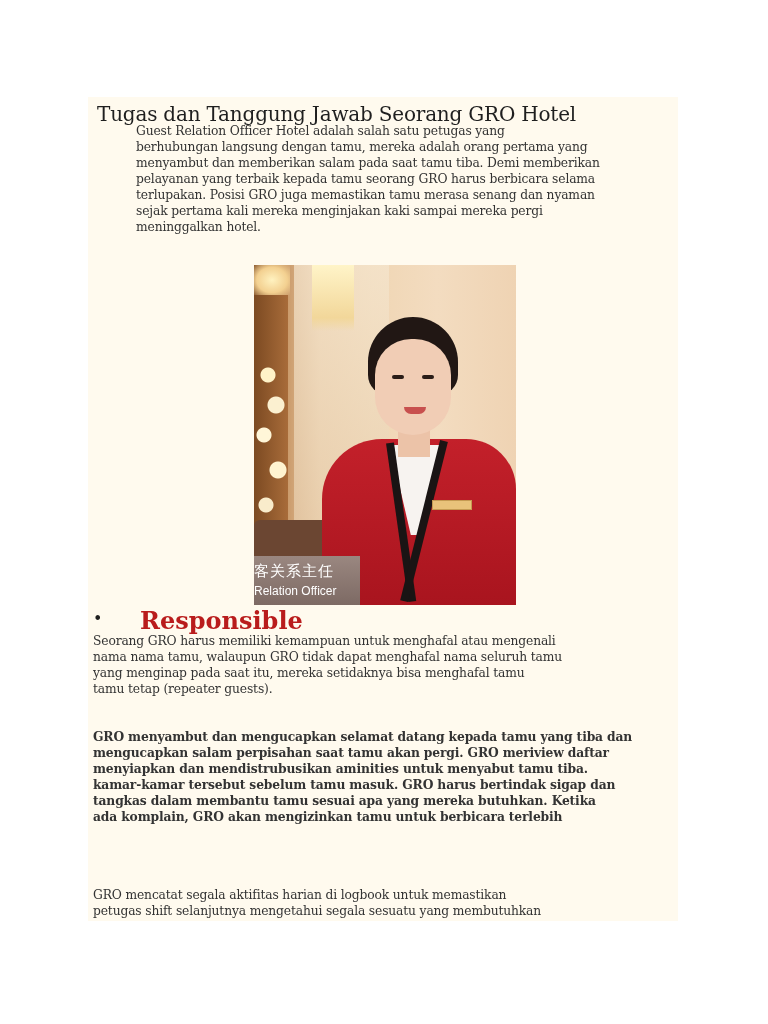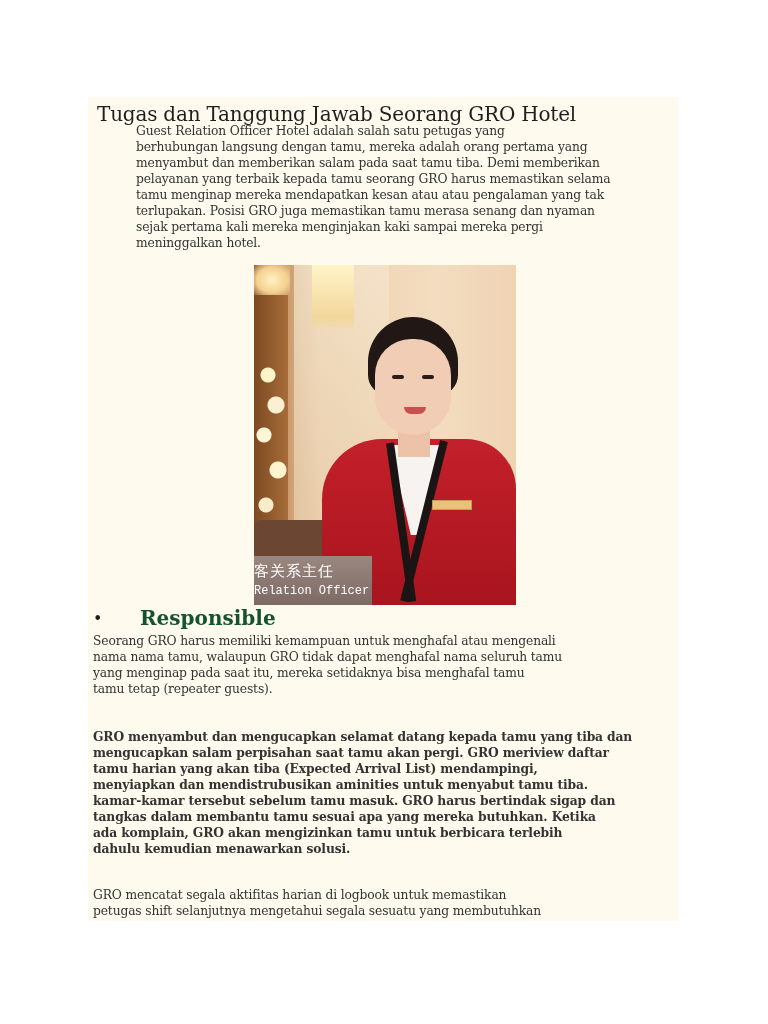--- a/index.html
+++ b/index.html
@@ -88,23 +88,22 @@
     }
     .photo .sofa {
       position: absolute; left: 0; top: 255px; width: 80px; height: 40px;
       background: #6b4632;
       border-radius: 6px 6px 0 0;
     }
     .photo .sign {
       position: absolute; left: 0; top: 291px; width: 106px; height: 49px;
       background: linear-gradient(180deg, #9a8780, #7d6a64);
       color: #ffffff;
-      font-family: Liberation Mono, monospace;
-      overflow: hidden;
-      padding-left: 12px;
+      font-family: Liberation Sans, sans-serif;
+      overflow: hidden;
     }
     .photo .sign .cn {
       position: absolute; left: 0; top: 6px;
       font-size: 15px; letter-spacing: 1px; white-space: nowrap;
     }
     .photo .sign .en {
       position: absolute; left: 0; top: 28px;
       font-size: 12px; white-space: nowrap;
     }
     .photo .person {
@@ -169,40 +168,39 @@
       top: 3px;
       font-size: 16px;
       color: #1f1f1f;
     }
     .heading {
       position: absolute;
       left: 47px;
       top: 0;
       margin: 0;
       font-family: "DejaVu Serif", serif;
-      font-size: 20px;
+      font-size: 24px;
       font-weight: bold;
-      color: #14532d;
+      color: #b91c1c;
     }
     .p2 { top: 536px; }
     .p3 { top: 632px; font-weight: bold; }
     .p4 { top: 790px; }
   </style>
 </head>
 <body>
 
 <div class="page">
   <h1 class="title">Tugas dan Tanggung Jawab Seorang GRO Hotel</h1>
 
   <p class="para p1">
     <span>Guest Relation Officer Hotel adalah salah satu petugas yang</span>
     <span>berhubungan langsung dengan tamu, mereka adalah orang pertama yang</span>
     <span>menyambut dan memberikan salam pada saat tamu tiba. Demi memberikan</span>
-    <span>pelayanan yang terbaik kepada tamu seorang GRO harus memastikan selama</span>
-    <span>tamu menginap mereka mendapatkan kesan atau atau pengalaman yang tak</span>
+    <span>pelayanan yang terbaik kepada tamu seorang GRO harus berbicara selama</span>
     <span>terlupakan. Posisi GRO juga memastikan tamu merasa senang dan nyaman</span>
     <span>sejak pertama kali mereka menginjakan kaki sampai mereka pergi</span>
     <span>meninggalkan hotel.</span>
   </p>
 
   <div class="photo" title="Smiling hotel Guest Relation Officer in red uniform">
     <div class="window"></div>
     <div class="pillar"></div>
     <div class="lamp1"></div>
     <div class="lamp2"></div>
@@ -235,25 +233,23 @@
   <p class="para p2">
     <span>Seorang GRO harus memiliki kemampuan untuk menghafal atau mengenali</span>
     <span>nama nama tamu, walaupun GRO tidak dapat menghafal nama seluruh tamu</span>
     <span>yang menginap pada saat itu, mereka setidaknya bisa menghafal tamu</span>
     <span>tamu tetap (repeater guests).</span>
   </p>
 
   <p class="para p3">
     <span>GRO menyambut dan mengucapkan selamat datang kepada tamu yang tiba dan</span>
     <span>mengucapkan salam perpisahan saat tamu akan pergi. GRO meriview daftar</span>
-    <span>tamu harian yang akan tiba (Expected Arrival List) mendampingi,</span>
     <span>menyiapkan dan mendistrubusikan aminities untuk menyabut tamu tiba.</span>
     <span>kamar-kamar tersebut sebelum tamu masuk. GRO harus bertindak sigap dan</span>
     <span>tangkas dalam membantu tamu sesuai apa yang mereka butuhkan. Ketika</span>
     <span>ada komplain, GRO akan mengizinkan tamu untuk berbicara terlebih</span>
-    <span>dahulu kemudian menawarkan solusi.</span>
   </p>
 
   <p class="para p4">
     <span>GRO mencatat segala aktifitas harian di logbook untuk memastikan</span>
     <span>petugas shift selanjutnya mengetahui segala sesuatu yang membutuhkan</span>
   </p>
 </div>
 
 </body></html>

